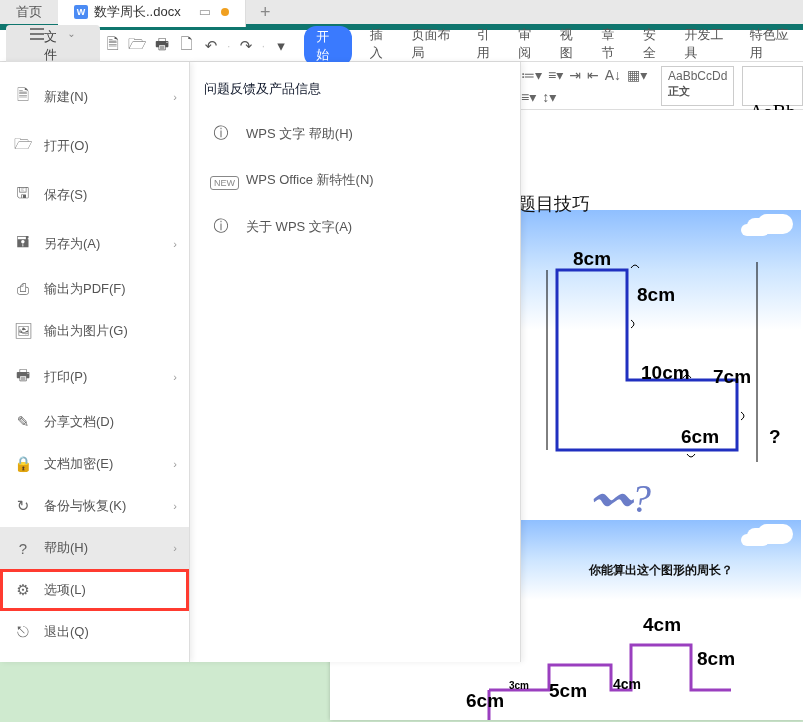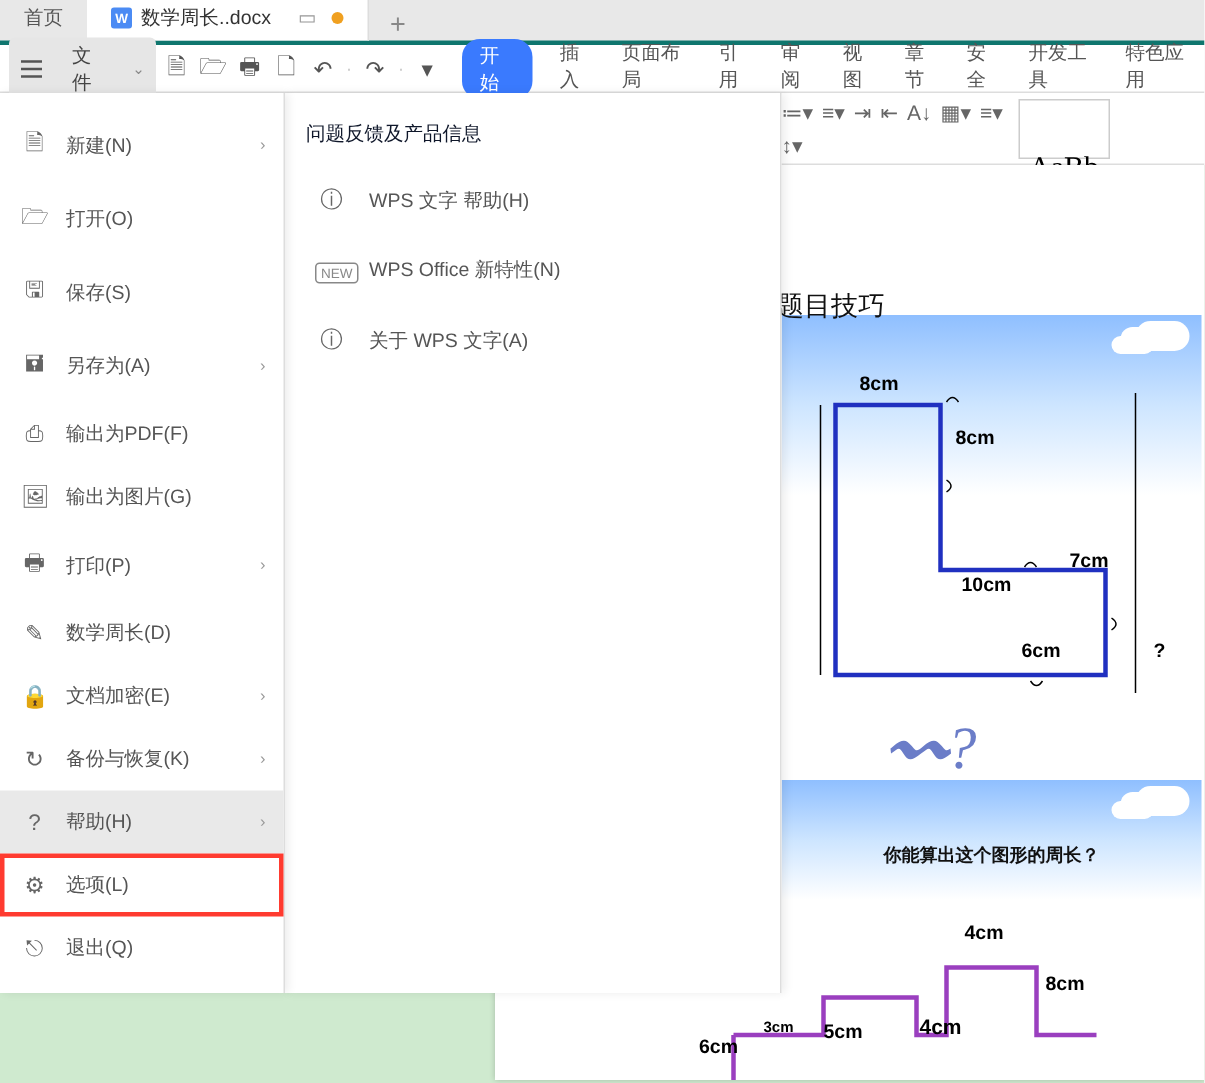--- a/index.html
+++ b/index.html
@@ -9,24 +9,24 @@
     width: 803px;
     height: 722px;
     overflow: hidden;
     background: #f5f5f5;
     position: relative;
   }
 
   
   .tabbar {
     display: flex;
-    align-items: flex-end;
+    align-items: center;
     height: 30px;
     background: #e8e8e8;
-    border-bottom: 3px solid #0f766e;
+    border-bottom: 6px solid #0f766e;
   }
   .tab {
     padding: 0 16px;
     line-height: 30px;
     height: 30px;
     display: flex;
     align-items: center;
     gap: 6px;
     color: #555;
     cursor: pointer;
@@ -76,25 +76,24 @@
     height: 32px;
     background: #fff;
     padding: 0 6px;
     border-bottom: 1px solid #ddd;
     gap: 2px;
     position: relative;
     z-index: 2;
   }
   .file-btn {
     display: flex;
-    align-items: center;
-    gap: 20px;
+    gap: 0;
     background: #e6e6e6;
     border-radius: 4px;
-    padding: 3px 8px;
+    padding: 3px 24px;
     cursor: pointer;
     color: #444;
   }
   .file-btn .ham {
     display: inline-block;
     width: 14px;
   }
   .tb-icon {
     width: 24px;
     text-align: center;
@@ -194,21 +193,21 @@
     border-radius: 20px;
     box-shadow: -12px 2px 0 -2px #fff, -20px 6px 0 -4px #fff;
   }
   .shape1 {
     position: absolute;
     left: 16px; top: 50px;
   }
   .lbl {
     position: absolute;
     font-weight: bold;
-    font-size: 13px;
+    font-size: 19px;
     color: #000;
   }
   .arc {
     position: absolute;
     left: 70px; top: 256px;
     color: #6b7dc8;
     font-size: 40px;
     font-style: italic;
     font-family: serif;
   }
@@ -365,20 +364,24 @@
     <span>≔▾</span>
     <span>≡▾</span>
     <span>⇥</span>
     <span>⇤</span>
     <span>A↓</span>
     <span>▦▾</span>
     <span>≡▾</span>
     <span>↕▾</span>
   </div>
   <div class="style-box">
+    <div class="preview1">AaBbCcDd</div>
+    <div class="lbl">正文</div>
+  </div>
+  <div class="style-box">
     <div class="preview2">AaBb</div>
     <div class="lbl">标题 1</div>
   </div>
 </div>
 
 <div class="doc-surface">
   <div class="doc-page"></div>
 </div>
 <div class="doc-title">题目技巧</div>
 
@@ -390,21 +393,21 @@
     <path d="M220 2 v200" stroke="#000" stroke-width="1"></path>
 
     <path d="M94 8 q4 -6 8 0" stroke="#000" fill="none"></path>
     <path d="M94 60 q6 4 0 8" stroke="#000" fill="none"></path>
     <path d="M146 118 q4 -6 8 0" stroke="#000" fill="none"></path>
     <path d="M204 152 q6 4 0 8" stroke="#000" fill="none"></path>
     <path d="M150 194 q4 6 8 0" stroke="#000" fill="none"></path>
   </svg>
   <span class="lbl" style="left:52px; top:38px;">8cm</span>
   <span class="lbl" style="left:116px; top:74px;">8cm</span>
-  <span class="lbl" style="left:120px; top:172px;">10cm</span>
+  <span class="lbl" style="left:120px; top:152px;">10cm</span>
   <span class="lbl" style="left:192px; top:156px;">7cm</span>
   <span class="lbl" style="left:160px; top:216px;">6cm</span>
   <span class="lbl" style="left:248px; top:216px;">?</span>
   <span class="arc">〰?</span>
 </div>
 
 <div class="figure f2">
   <div class="cloud"></div>
   <div class="ftitle">你能算出这个图形的周长？</div>
   <svg class="shape2" width="320" height="90">
@@ -445,21 +448,21 @@
     <span class="fm-icon">🖼</span>
     <span>输出为图片(G)</span>
   </div>
   <div class="fm-item">
     <span class="fm-icon">🖶</span>
     <span>打印(P)</span>
     <span class="chev">›</span>
   </div>
   <div class="fm-item">
     <span class="fm-icon">✎</span>
-    <span>数学周长(D)</span>
+    <span>分享文档(D)</span>
   </div>
   <div class="fm-item">
     <span class="fm-icon">🔒</span>
     <span>文档加密(E)</span>
     <span class="chev">›</span>
   </div>
   <div class="fm-item">
     <span class="fm-icon">↻</span>
     <span>备份与恢复(K)</span>
     <span class="chev">›</span>

